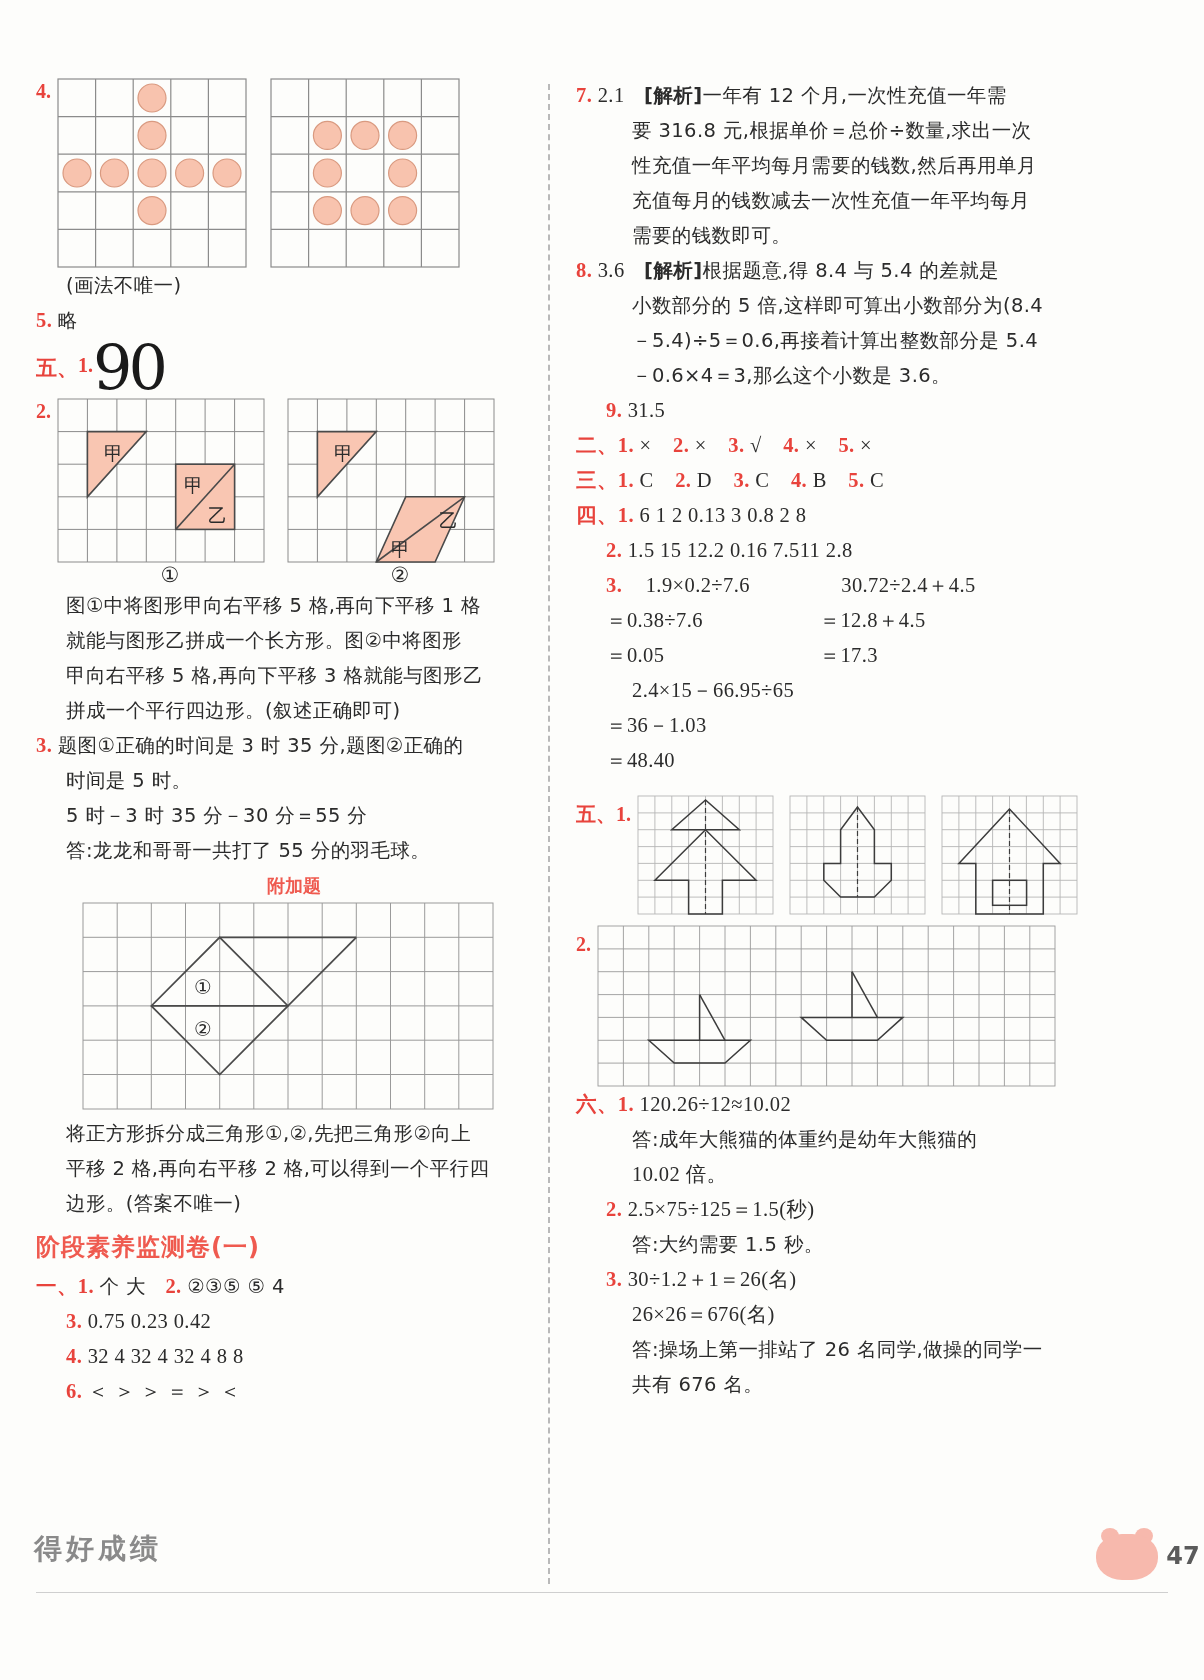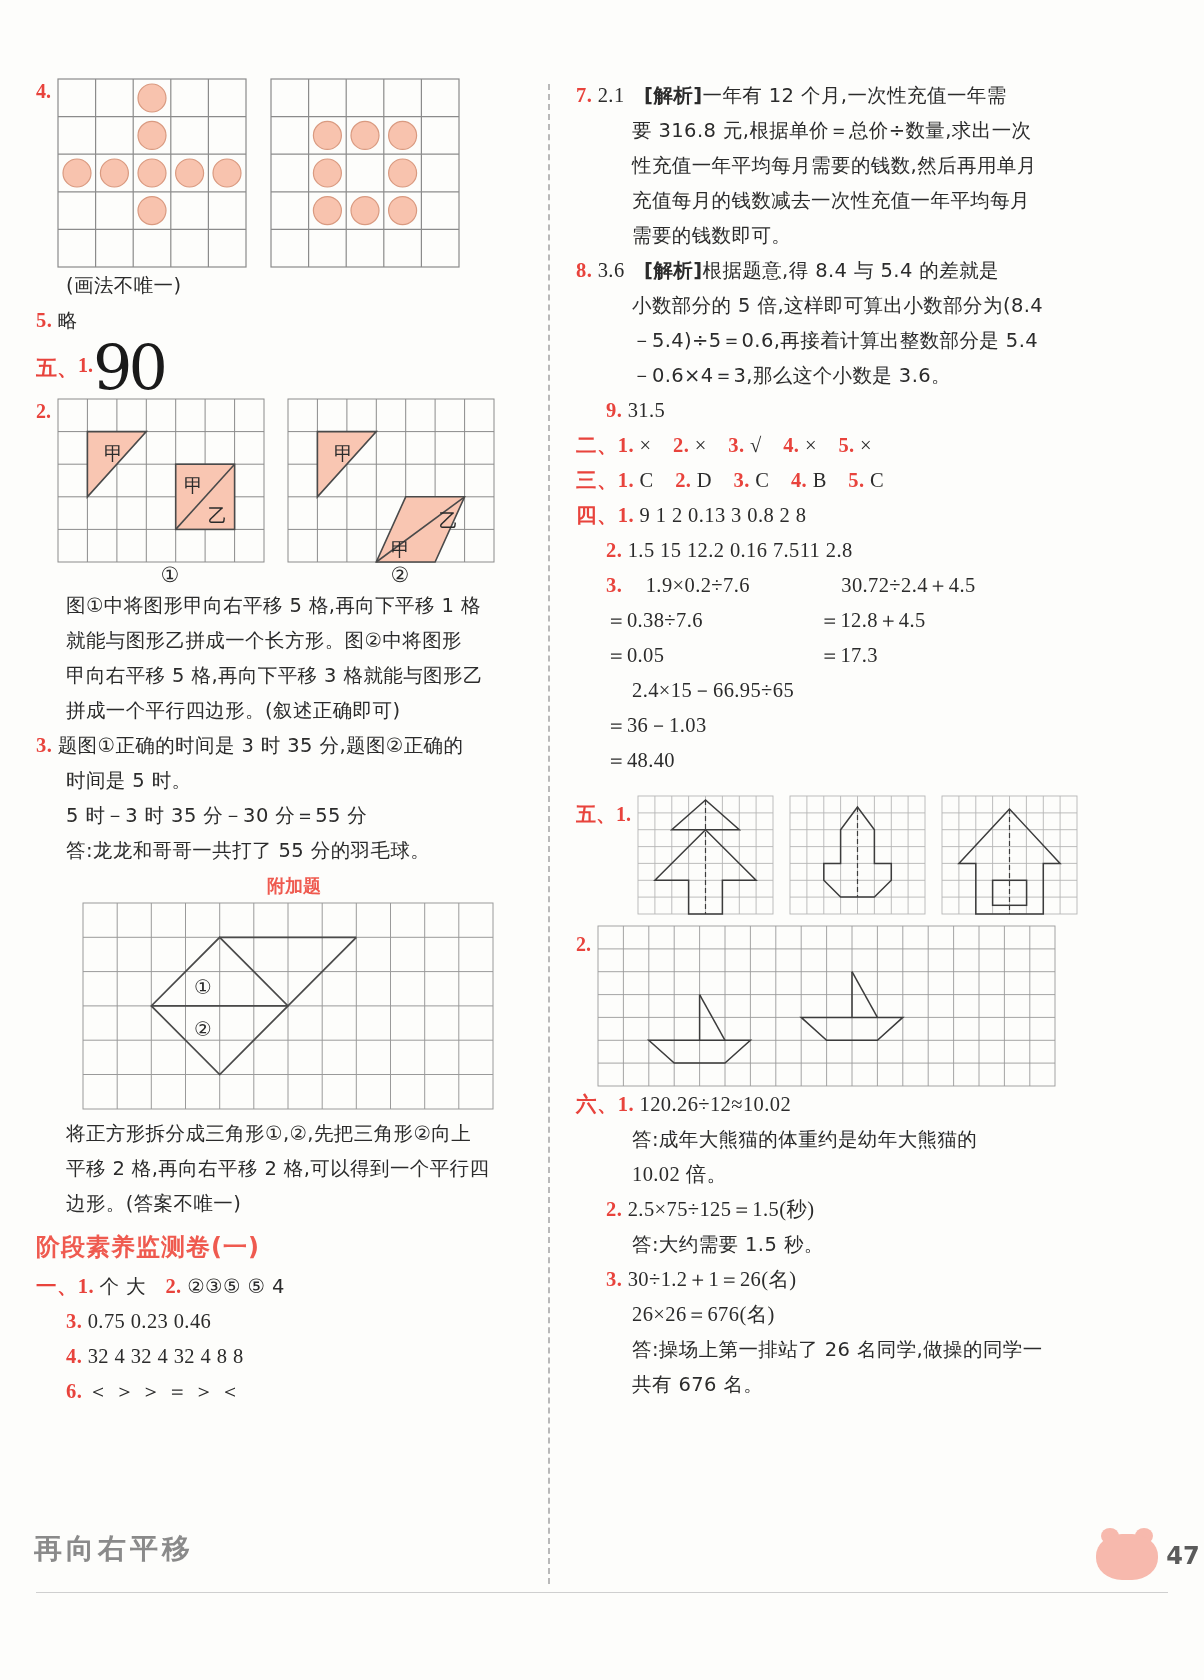--- a/index.html
+++ b/index.html
@@ -286,21 +286,21 @@
 
     <div class="ln">
       <span class="sec">一、</span><span class="num">1.</span>
       <span class="cn">个   大</span>
       <span class="num" style="margin-left:14px;">2.</span>
       <span class="cn">②③⑤    ⑤    4</span>
     </div>
 
     <div class="ln ind1">
       <span class="num">3.</span>
-      <span>0.75   0.23   0.46</span>
+      <span>0.75   0.23   0.42</span>
     </div>
 
     <div class="ln ind1">
       <span class="num">4.</span>
       <span>32   4   32   4   32   4   8   8</span>
     </div>
 
 
     <div class="ln ind1">
       <span class="num">6.</span>
@@ -356,21 +356,21 @@
       <span class="num" style="margin-left:16px;">3.</span>
       <span>C</span>
       <span class="num" style="margin-left:16px;">4.</span>
       <span>B</span>
       <span class="num" style="margin-left:16px;">5.</span>
       <span>C</span>
     </div>
 
     <div class="ln">
       <span class="sec">四、</span><span class="num">1.</span>
-      <span>9   1   2   0.13   3   0.8   2   8</span>
+      <span>6   1   2   0.13   3   0.8   2   8</span>
     </div>
 
     <div class="ln ind1">
       <span class="num">2.</span>
       <span>1.5   15   12.2   0.16   7.511   2.8</span>
     </div>
 
     <div class="ln ind1">
       <span class="num">3.</span>
       <span style="display:inline-block;width:190px;margin-left:18px;">1.9×0.2÷7.6</span>
@@ -531,21 +531,21 @@
     <div class="ln ind1">
       <span class="num">3.</span>
       <span>30÷1.2＋1＝26(名)</span>
     </div>
     <div class="ln ind2">26×26＝676(名)</div>
     <div class="ln ind2 cn">答:操场上第一排站了 26 名同学,做操的同学一</div>
     <div class="ln ind2 cn">共有 676 名。</div>
 
   </div>
 
-  <div class="footer-brand">再向右平移</div>
+  <div class="footer-brand">得好成绩</div>
   <div class="footer-rule"></div>
   <div class="pagenum">
     <div class="ear l"></div>
     <div class="ear r"></div>
     <div class="blob"></div>
     <div class="txt">47</div>
   </div>
 
 </div>
 

